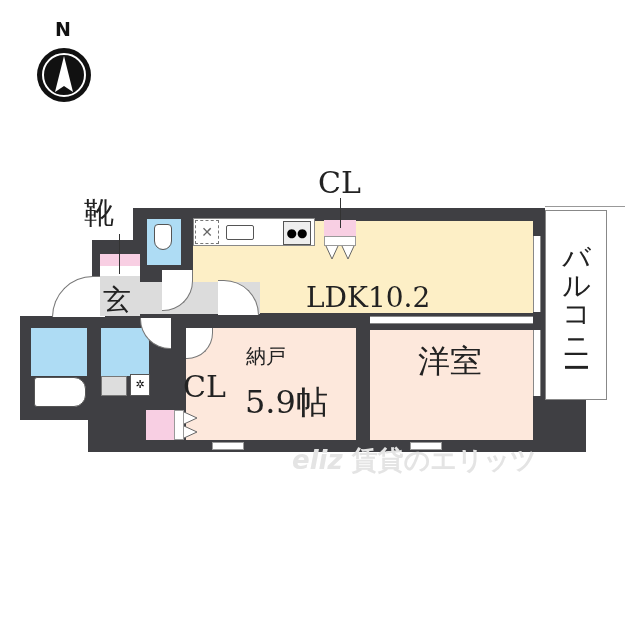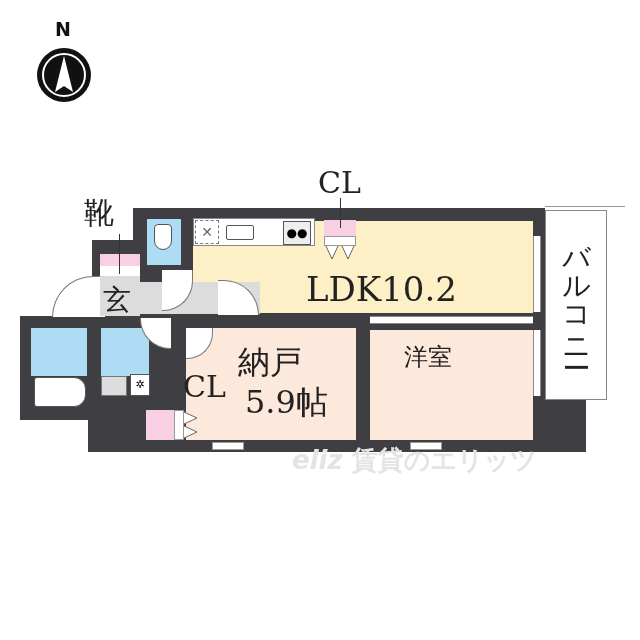--- a/index.html
+++ b/index.html
@@ -37,21 +37,21 @@
   <div class="abs" style="left:283px;top:221px;width:26px;height:22px;border:1px solid #555;background:#eee;font-size:12px;text-align:center;line-height:22px;">●●</div>
 
   <div class="abs" style="left:324px;top:220px;width:32px;height:16px;background:#f8cfe3;"></div>
   <div class="abs" style="left:324px;top:236px;width:32px;height:10px;background:#fff;border:1px solid #999;box-sizing:border-box;"></div>
   <svg class="abs" style="left:324px;top:246px;" width="32" height="14" viewBox="0 0 32 14">
       <polyline points="2,0 8,13 14,0" fill="#fff" stroke="#666"></polyline>
       <polyline points="18,0 24,13 30,0" fill="#fff" stroke="#666"></polyline>
     </svg>
   <div class="abs" style="left:340px;top:198px;width:1px;height:30px;background:#333;"></div>
   <div class="label" style="left:318px;top:168px;font-size:30px;">CL</div>
-  <div class="label" style="left:306px;top:272px;font-size:34px;">LDK10.2</div>
+  <div class="label" style="left:306px;top:284px;font-size:28px;">LDK10.2</div>
 
   <div class="abs" style="left:147px;top:219px;width:34px;height:46px;background:#aedcf4;"></div>
   <div class="abs" style="left:154px;top:224px;width:18px;height:26px;background:#fff;border:1px solid #555;border-radius:4px 4px 9px 9px;box-sizing:border-box;"></div>
 
   <div class="abs" style="left:140px;top:282px;width:120px;height:32px;background:#dcdcdc;"></div>
   <div class="abs" style="left:52px;top:276px;width:52px;height:40px;border-top:1px solid #777;border-left:1px solid #777;border-radius:52px 0 0 0;background:#fff;"></div>
   <div class="abs" style="left:162px;top:270px;width:30px;height:40px;border-right:1px solid #777;border-bottom:1px solid #777;border-radius:0 0 30px 0;background:#fff;"></div>
   <div class="abs" style="left:218px;top:280px;width:40px;height:34px;border-top:1px solid #777;border-right:1px solid #777;border-radius:0 40px 0 0;background:#fff;"></div>
 
   <div class="abs" style="left:100px;top:276px;width:40px;height:40px;background:#dcdcdc;"></div>
@@ -65,34 +65,34 @@
   <div class="abs" style="left:31px;top:328px;width:56px;height:48px;background:#aedcf4;"></div>
   <div class="abs" style="left:34px;top:377px;width:52px;height:30px;background:#fff;border:1px solid #555;border-radius:3px 12px 12px 3px;box-sizing:border-box;"></div>
 
   <div class="abs" style="left:101px;top:328px;width:48px;height:48px;background:#aedcf4;"></div>
   <div class="abs" style="left:101px;top:376px;width:26px;height:20px;background:#ddd;border:1px solid #777;box-sizing:border-box;"></div>
   <div class="abs" style="left:130px;top:374px;width:20px;height:22px;background:#fff;border:1px solid #555;box-sizing:border-box;font-size:11px;text-align:center;line-height:20px;font-family:'DejaVu Sans',sans-serif;">✲</div>
   <div class="abs" style="left:140px;top:318px;width:30px;height:30px;border-left:1px solid #777;border-bottom:1px solid #777;border-radius:0 0 0 30px;background:#fff;"></div>
 
   <div class="abs" style="left:186px;top:328px;width:170px;height:112px;background:#fde8dc;"></div>
   <div class="abs" style="left:186px;top:328px;width:26px;height:30px;border-right:1px solid #777;border-bottom:1px solid #777;border-radius:0 0 26px 0;background:#fff;"></div>
-  <div class="label" style="left:238px;top:346px;font-size:32px;">納戸</div>
+  <div class="label" style="left:246px;top:346px;font-size:20px;">納戸</div>
   <div class="label" style="left:245px;top:386px;font-size:32px;">5.9帖</div>
 
   <div class="label" style="left:183px;top:372px;font-size:30px;">CL</div>
   <div class="abs" style="left:146px;top:410px;width:28px;height:30px;background:#f8cfe3;"></div>
   <div class="abs" style="left:174px;top:410px;width:10px;height:30px;background:#fff;border:1px solid #999;box-sizing:border-box;"></div>
   <svg class="abs" style="left:184px;top:410px;" width="14" height="30" viewBox="0 0 14 30">
       <polyline points="0,2 13,8 0,14" fill="#fff" stroke="#666"></polyline>
       <polyline points="0,16 13,22 0,28" fill="#fff" stroke="#666"></polyline>
     </svg>
   <div class="abs" style="left:212px;top:442px;width:32px;height:8px;background:#fff;border:1px solid #999;box-sizing:border-box;"></div>
 
   <div class="abs" style="left:370px;top:330px;width:163px;height:110px;background:#fde8dc;"></div>
-  <div class="label" style="left:404px;top:345px;font-size:24px;">洋室</div>
+  <div class="label" style="left:418px;top:345px;font-size:32px;">洋室</div>
   <div class="abs" style="left:410px;top:442px;width:32px;height:8px;background:#fff;border:1px solid #999;box-sizing:border-box;"></div>
 
   <div class="abs" style="left:370px;top:316px;width:163px;height:8px;background:#fff;border-top:1px solid #888;border-bottom:1px solid #888;box-sizing:border-box;"></div>
 
   <div class="abs" style="left:533px;top:236px;width:8px;height:76px;background:#fff;border-left:1px solid #888;border-right:1px solid #888;box-sizing:border-box;"></div>
   <div class="abs" style="left:533px;top:330px;width:8px;height:66px;background:#fff;border-left:1px solid #888;border-right:1px solid #888;box-sizing:border-box;"></div>
 
   <div class="abs" style="left:545px;top:210px;width:62px;height:190px;background:#fff;border:1px solid #888;box-sizing:border-box;"></div>
   <div class="abs" style="left:545px;top:206px;width:80px;height:1px;background:#999;"></div>
   <div class="label" style="left:562px;top:226px;font-size:28px;writing-mode:vertical-rl;line-height:1;">バルコニー</div>

